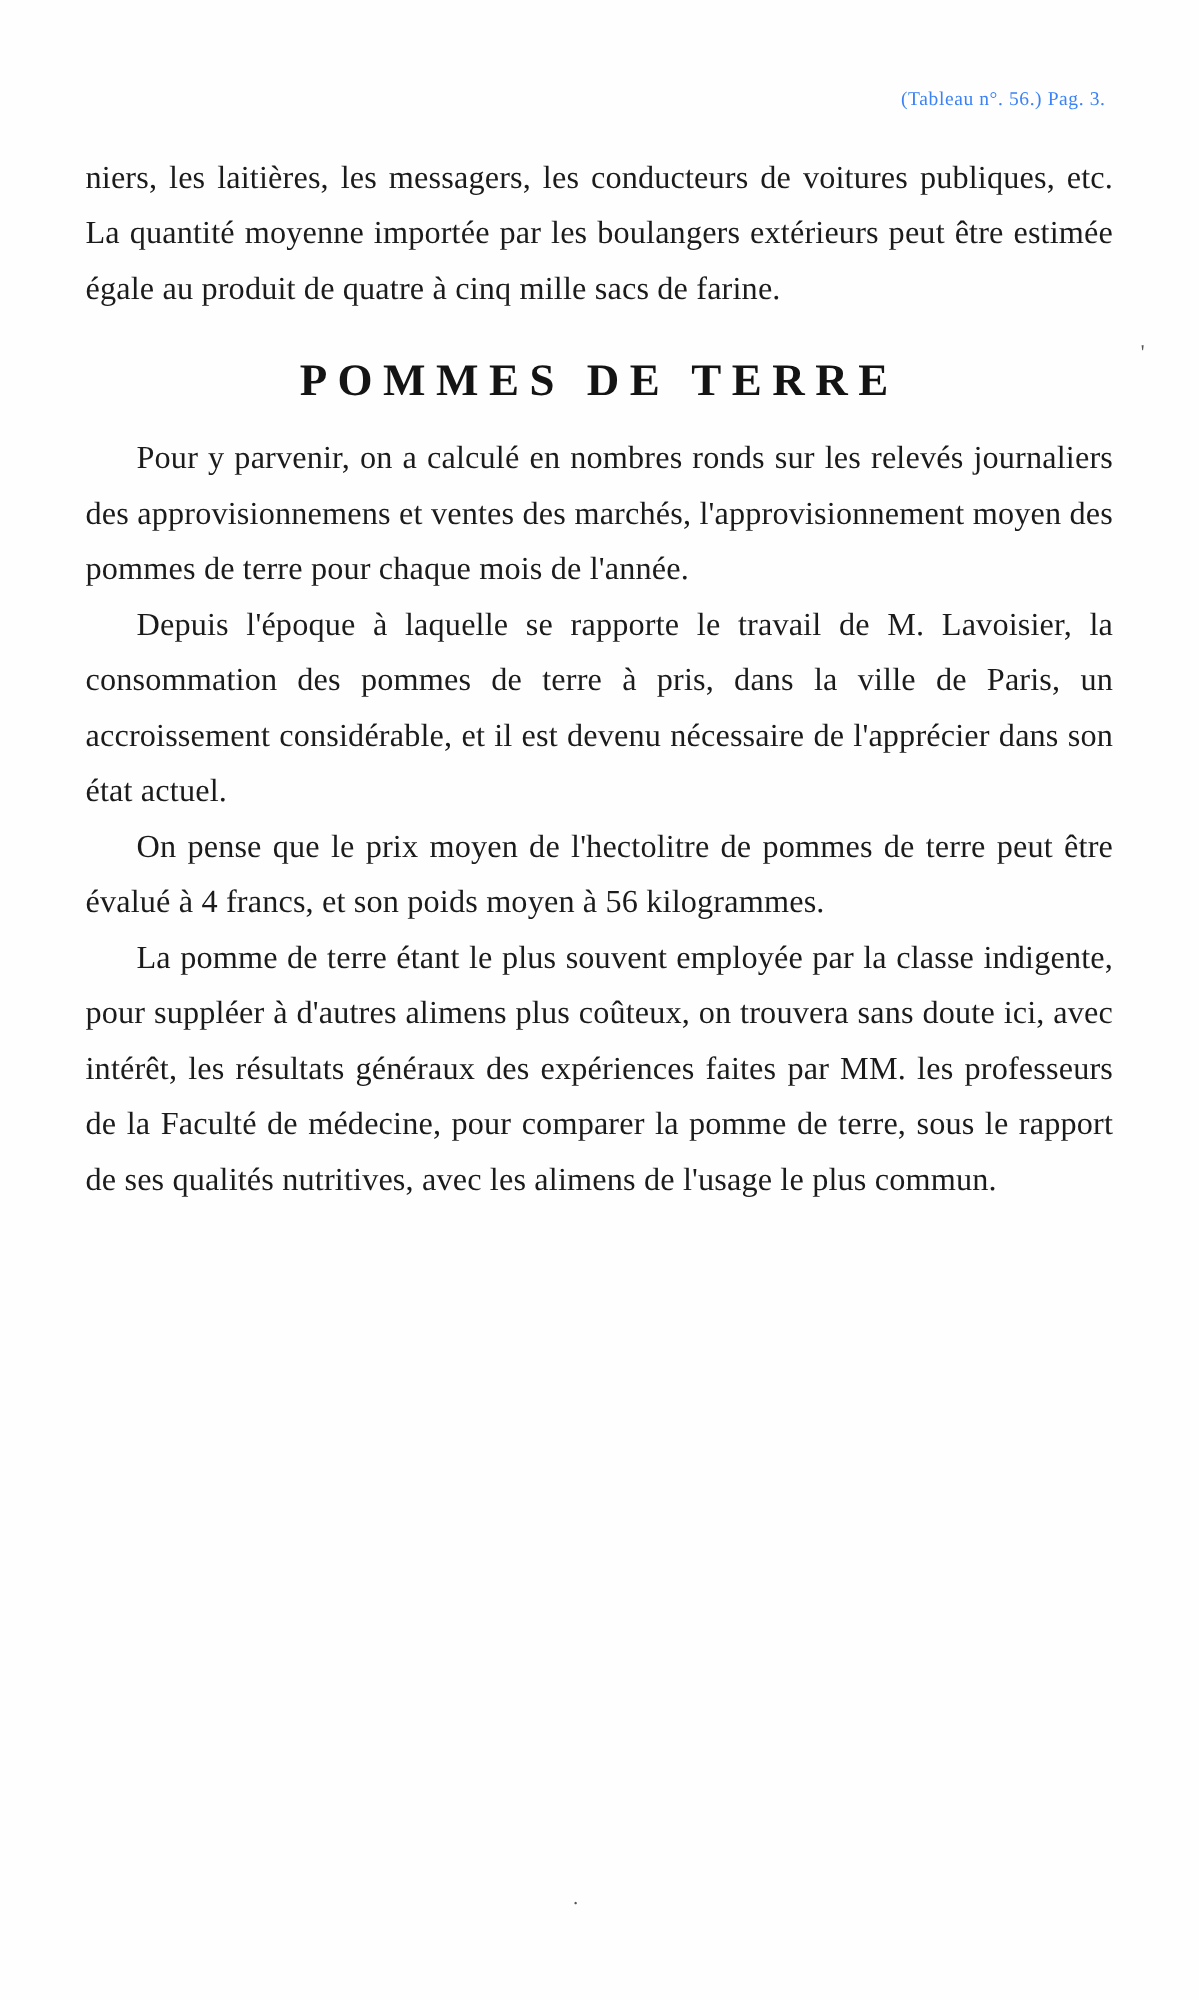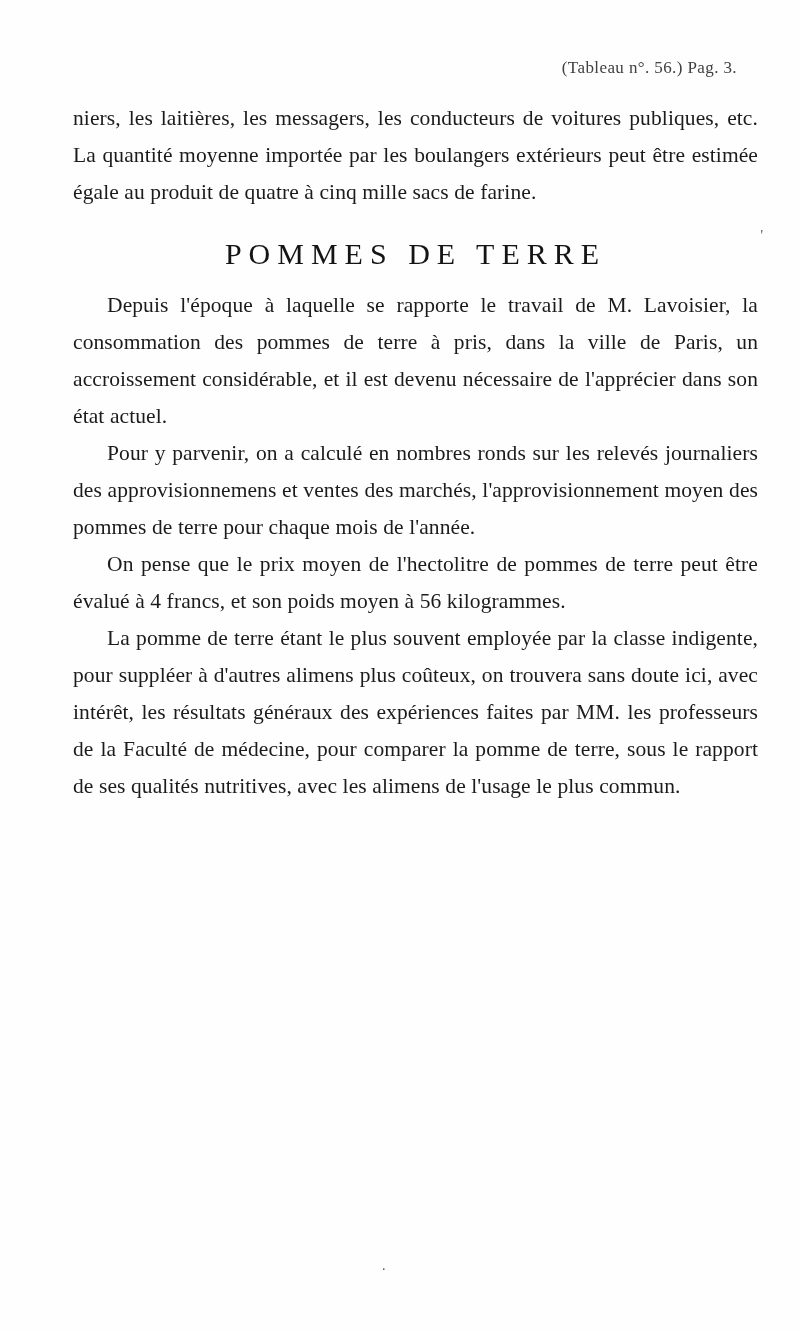--- a/index.html
+++ b/index.html
@@ -19,50 +19,49 @@
     position: absolute;
     left: 0; top: 0;
     width: 799px;
     height: 1333px;
     background: #fefefe;
   }
   .header-line {
     position: absolute;
     top: 58px;
     right: 62px;
-    font-size: 17px;
+    font-size: 13px;
     letter-spacing: 0.4px;
-    color: #404040;
+    color: #3b82f6;
     white-space: nowrap;
   }
   .body-col {
     position: absolute;
     left: 57px;
     top: 100px;
     width: 685px;
-    margin-left: 16px;
   }
   p.para {
     margin: 0 0 0 0;
     font-size: 21.5px;
     line-height: 37px;
     text-align: justify;
     text-align-last: left;
     color: #1b1b1b;
     letter-spacing: 0.1px;
   }
   p.para.indent {
     text-indent: 34px;
   }
   .section-title {
     margin: 26px 0 16px 0;
     text-align: center;
     font-size: 30px;
     letter-spacing: 7px;
-    font-weight: normal;
+    font-weight: bold;
     color: #141414;
     white-space: nowrap;
   }
   .stray-mark {
     position: absolute;
     color: #555;
     font-size: 14px;
   }
   .mark-right { right: 36px; top: 228px; }
   .mark-bottom { left: 382px; top: 1258px; }
@@ -83,23 +82,23 @@
   <div class="header-line">(Tableau n°. 56.) Pag. 3.</div>
 
   <div class="stray-mark mark-right">'</div>
 
   <div class="body-col">
 
     <p class="para">niers, les laitières, les messagers, les conducteurs de voitures publiques, etc. La quantité moyenne importée par les boulangers extérieurs peut être estimée égale au produit de quatre à cinq mille sacs de farine.</p>
 
     <h1 class="section-title">POMMES DE TERRE</h1>
 
+    <p class="para indent">Pour y parvenir, on a calculé en nombres ronds sur les relevés journaliers des approvisionnemens et ventes des marchés, l'approvisionnement moyen des pommes de terre pour chaque mois de l'année.</p>
+
     <p class="para indent">Depuis l'époque à laquelle se rapporte le travail de M. Lavoisier, la consommation des pommes de terre à pris, dans la ville de Paris, un accroissement considérable, et il est devenu nécessaire de l'apprécier dans son état actuel.</p>
-
-    <p class="para indent">Pour y parvenir, on a calculé en nombres ronds sur les relevés journaliers des approvisionnemens et ventes des marchés, l'approvisionnement moyen des pommes de terre pour chaque mois de l'année.</p>
 
 
     <p class="para indent">On pense que le prix moyen de l'hectolitre de pommes de terre peut être évalué à 4 francs, et son poids moyen à 56 kilogrammes.</p>
 
     <p class="para indent">La pomme de terre étant le plus souvent employée par la classe indigente, pour suppléer à d'autres alimens plus coûteux, on trouvera sans doute ici, avec intérêt, les résultats généraux des expériences faites par MM. les professeurs de la Faculté de médecine, pour comparer la pomme de terre, sous le rapport de ses qualités nutritives, avec les alimens de l'usage le plus commun.</p>
 
   </div>
 
   <div class="stray-mark mark-bottom">.</div>
 

